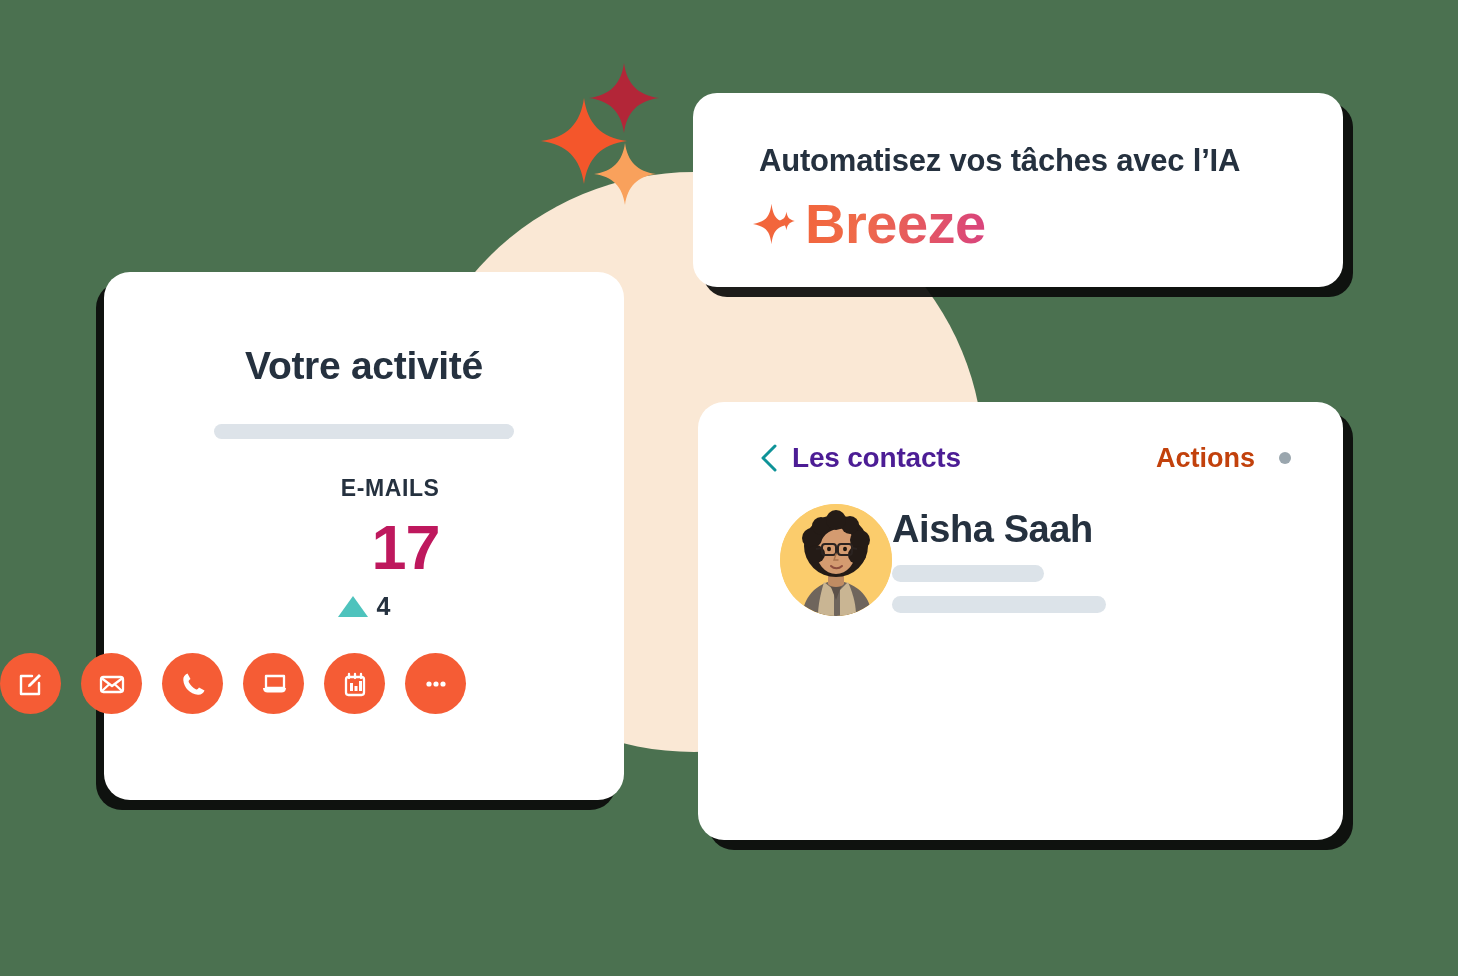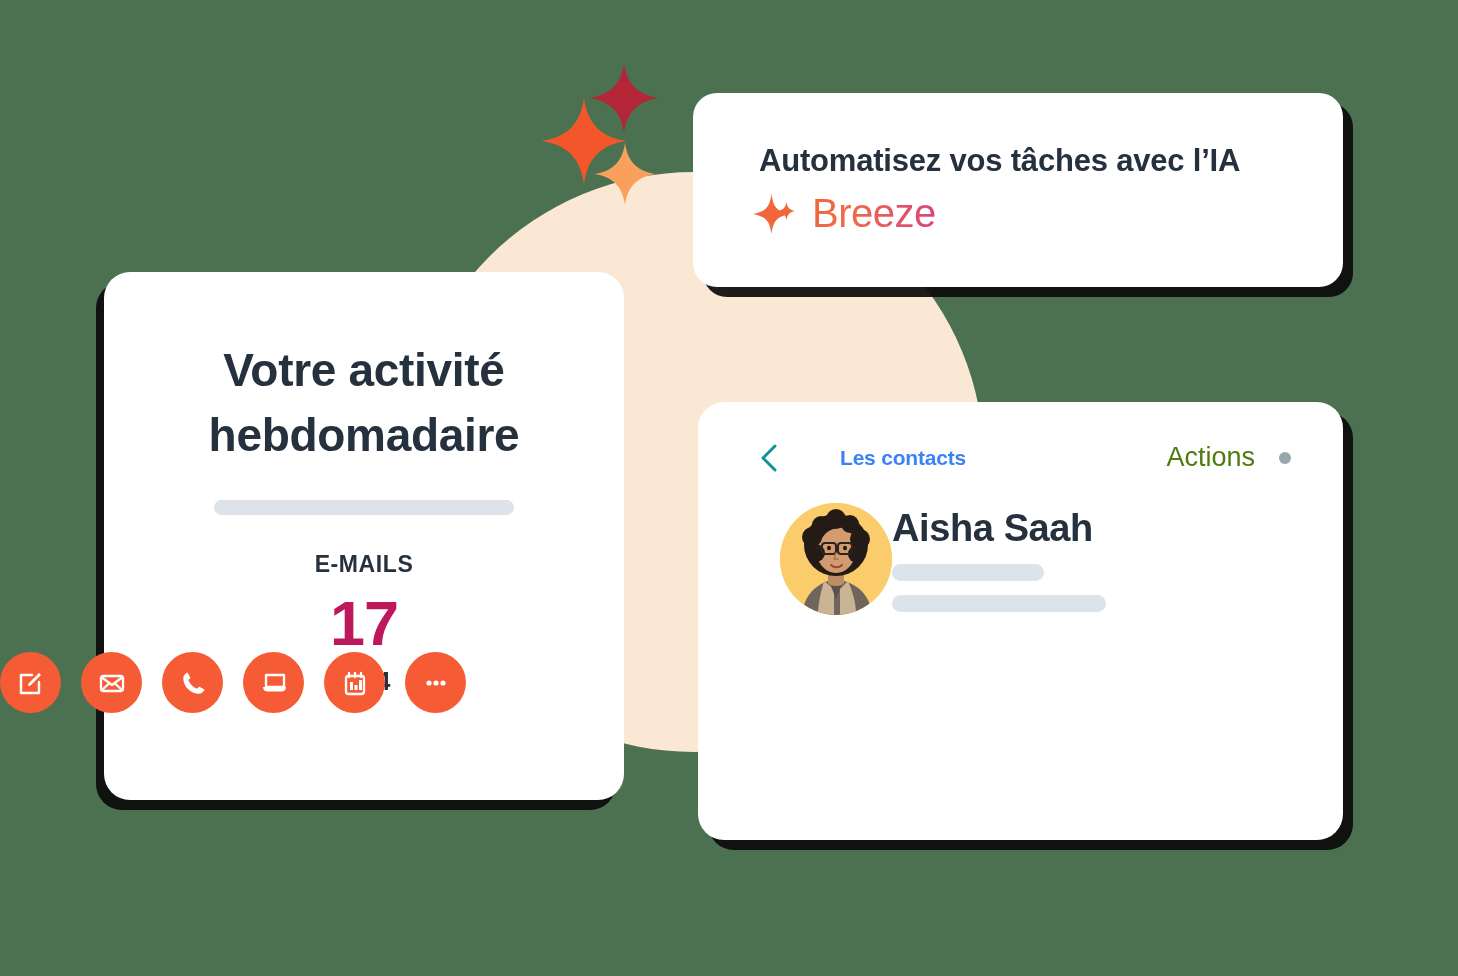--- a/index.html
+++ b/index.html
@@ -47,42 +47,42 @@
   #activity-card {
     left: 104px;
     top: 272px;
     width: 520px;
     height: 528px;
     box-shadow: -8px 10px 0 0 rgba(10,10,10,0.92);
   }
   .activity-title {
     margin: 66px 46px 0 46px;
     text-align: center;
-    font-size: 46px;
+    font-size: 39px;
     line-height: 1.42;
     font-weight: bold;
     color: #25313F;
     letter-spacing: -0.3px;
   }
   .activity-bar {
     width: 300px;
     height: 15px;
     border-radius: 8px;
     background: #DDE3E9;
     margin: 31px auto 0 auto;
   }
   .stats-row {
     display: flex;
     justify-content: center;
     margin-top: 36px;
     gap: 0px;
   }
   .stat {
     width: 151px;
-    text-align: center;
+    text-align: right;
   }
   .stat-label {
     font-size: 23px;
     font-weight: bold;
     color: #25313F;
     letter-spacing: 0.6px;
   }
   .stat-value {
     font-size: 63px;
     font-weight: bold;
@@ -126,28 +126,27 @@
     color: #25313F;
     letter-spacing: -0.2px;
   }
   .breeze-logo-row {
     display: flex;
     align-items: center;
     margin: 12px 0 0 60px;
     gap: 8px;
   }
   .breeze-word {
-    font-size: 40px;
-    font-weight: normal;
+    font-size: 56px;
+    font-weight: bold;
     letter-spacing: -0.5px;
     background: linear-gradient(95deg, #F2663C 0%, #EF6A4A 32%, #E35565 68%, #D8437E 100%);
     -webkit-background-clip: text;
     background-clip: text;
     color: transparent;
-    margin-left: 7px;
   }
 
   
   #contacts-card {
     left: 698px;
     top: 402px;
     width: 645px;
     height: 438px;
     border-radius: 26px;
   }
@@ -156,35 +155,34 @@
     align-items: center;
     padding: 40px 52px 0 62px;
     justify-content: space-between;
   }
   .back-group {
     display: flex;
     align-items: center;
     gap: 15px;
   }
   .back-label {
-    font-size: 21px;
-    font-weight: bold;
-    color: #3b82f6;
+    font-size: 28px;
+    font-weight: bold;
+    color: #4c1d95;
     letter-spacing: -0.2px;
-    margin-left: 48px;
   }
   .actions-group {
     display: flex;
     align-items: center;
     gap: 24px;
   }
   .actions-label {
     font-size: 27px;
-    font-weight: normal;
-    color: #4d7c0f;
+    font-weight: bold;
+    color: #c2410c;
   }
   .actions-dot {
     width: 12px;
     height: 12px;
     border-radius: 50%;
     background: #9AA6AE;
   }
   .contact-row {
     display: flex;
     align-items: center;
@@ -255,21 +253,20 @@
         <path d="M36 4 C40 36 50 44 78 50 C50 56 40 64 36 96 C32 64 22 56 -6 50 C22 44 32 36 36 4 Z" fill="#F2663C" transform="translate(6,0)"></path>
         <path d="M76 22 C78 36 83 40 95 43 C83 46 78 50 76 64 C74 50 69 46 57 43 C69 40 74 36 76 22 Z" fill="#F2663C"></path>
       </svg>
       <span class="breeze-word">Breeze</span>
     </div>
   </div>
 
   <div class="card" id="activity-card">
     <div class="activity-title">
       <div>Votre activité</div>
-      <div>hebdomadaire</div>
     </div>
     <div class="activity-bar"></div>
 
     <div class="stats-row">
 
       <div class="stat">
         <div class="stat-label">E-MAILS</div>
         <div class="stat-value">17</div>
         <div class="stat-delta">
           <span class="tri-up"></span>

